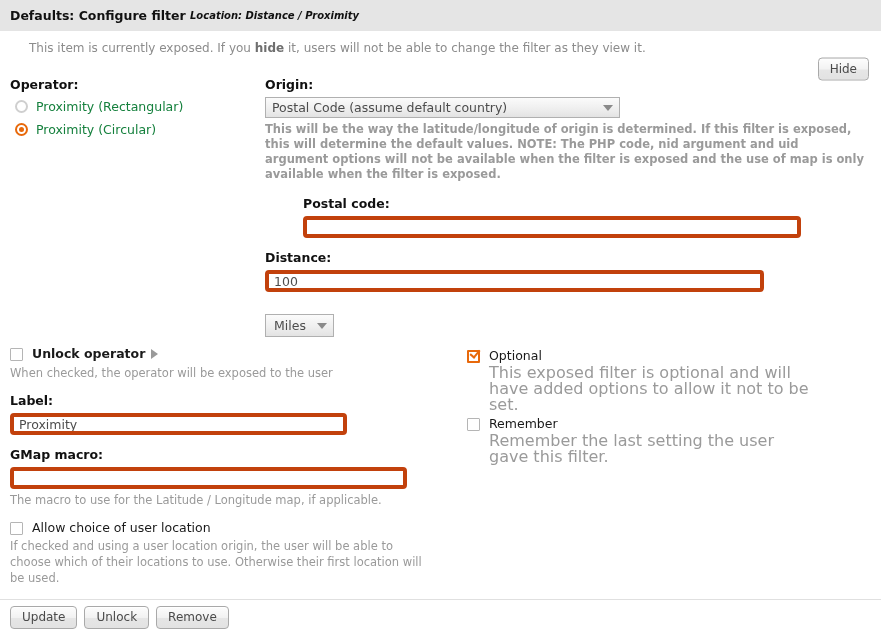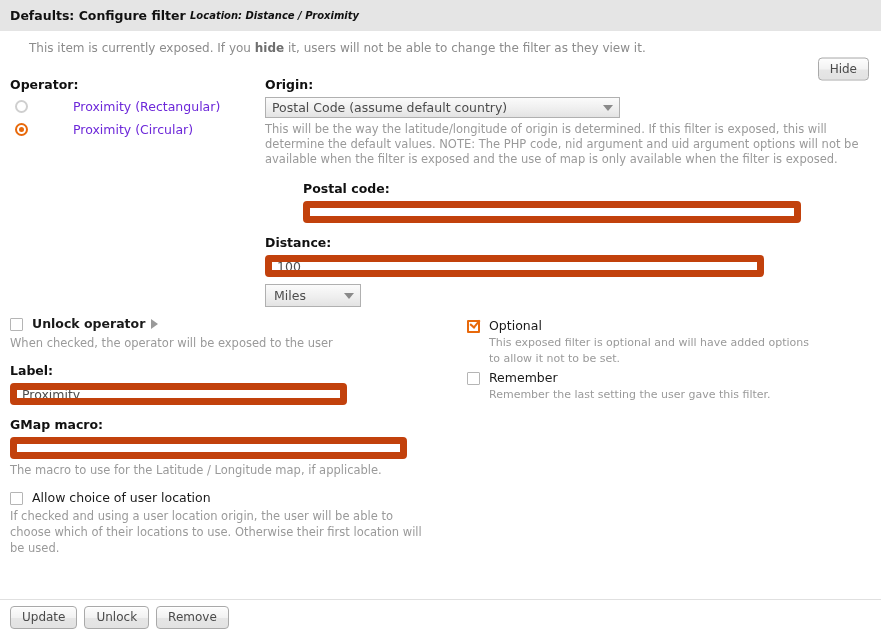--- a/index.html
+++ b/index.html
@@ -134,22 +134,21 @@
     left: 50%;
     top: 50%;
     width: 5px;
     height: 5px;
     margin: -2.5px 0 0 -2.5px;
     border-radius: 50%;
     background: #e8690b;
   }
   .radio-label {
     font-size: 12.5px;
-    color: #6d28d9;
-    margin-left: 37px;
+    color: #15803d;
   }
 
   
   .sel {
     font-family: "DejaVu Sans", "Liberation Sans", sans-serif;
     font-size: 12.5px;
     color: #4c4c4c;
     background: linear-gradient(to bottom, #fbfbfb 0%, #efefef 55%, #e3e3e3 100%);
     border: 1px solid #b0b0b0;
     border-radius: 0;
@@ -164,40 +163,40 @@
   .sel .sel-val { flex: 1 1 auto; white-space: nowrap; overflow: hidden; }
   .sel .caret {
     width: 0; height: 0;
     border-left: 5px solid transparent;
     border-right: 5px solid transparent;
     border-top: 6px solid #8a8a8a;
     margin-left: 6px;
     flex: 0 0 auto;
   }
   .sel-origin { width: 355px; }
-  .sel-units  { width: 96px; margin-top: 7px; height: 23px; }
+  .sel-units  { width: 69px; margin-top: 22px; height: 23px; }
   .sel-units .sel-val { padding-left: 2px; }
 
   .desc {
     color: #9a9a9a;
     font-size: 11.5px;
     line-height: 15px;
     margin-top: 4px;
   }
-  .desc-origin { width: 600px; }
+  .desc-origin { width: 600px; font-weight: bold; }
 
   
   .indent { margin-left: 38px; margin-top: 14px; }
 
   .txt {
     font-family: "DejaVu Sans", "Liberation Sans", sans-serif;
     font-size: 12.5px;
     color: #4d4d4d;
     background: #ffffff;
-    border: 7px solid #c2410c;
+    border: 4px solid #c2410c;
     border-radius: 4px;
     height: 22px;
     box-sizing: border-box;
     padding: 0 5px;
     outline: none;
   }
   .txt-postal   { width: 498px; }
   .txt-distance { width: 499px; }
   .txt-ident    { width: 337px; }
   .txt-label    { width: 337px; }
@@ -261,21 +260,21 @@
   .lower {
     display: flex;
     align-items: flex-start;
     margin-top: 9px;
   }
   .lower-left { width: 440px; flex: 0 0 440px; }
   .lower-right { flex: 1 1 auto; padding-left: 17px; padding-top: 2px; }
 
   .opt-desc {
     color: #9a9a9a;
-    font-size: 11px;
+    font-size: 16px;
     line-height: 16px;
     margin: 1px 0 0 22px;
     width: 322px;
   }
   .opt-block + .opt-block { margin-top: 3px; }
 
   .hint {
     color: #9a9a9a;
     font-size: 11.5px;
     line-height: 16px;

